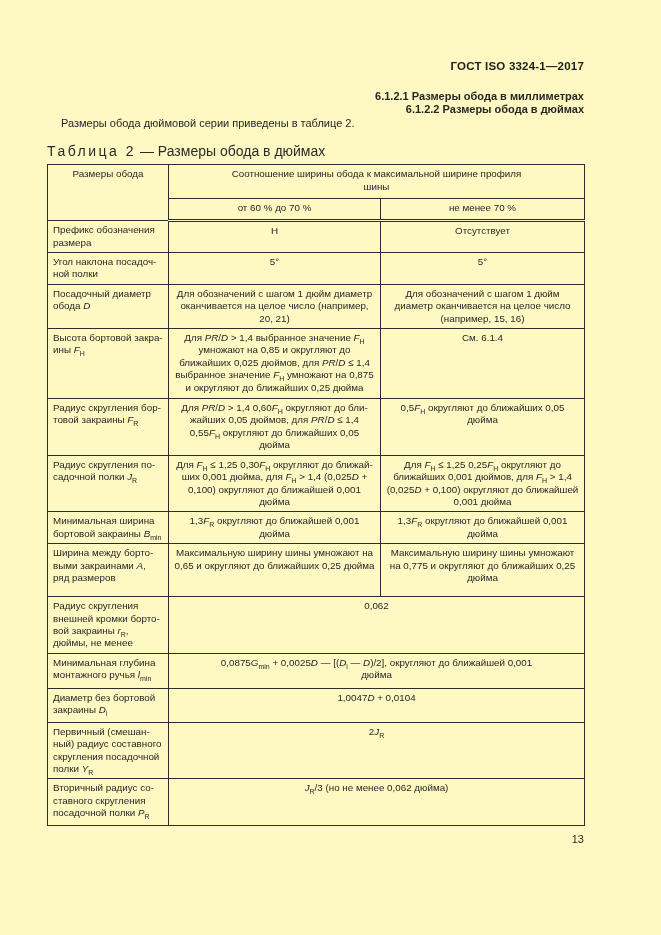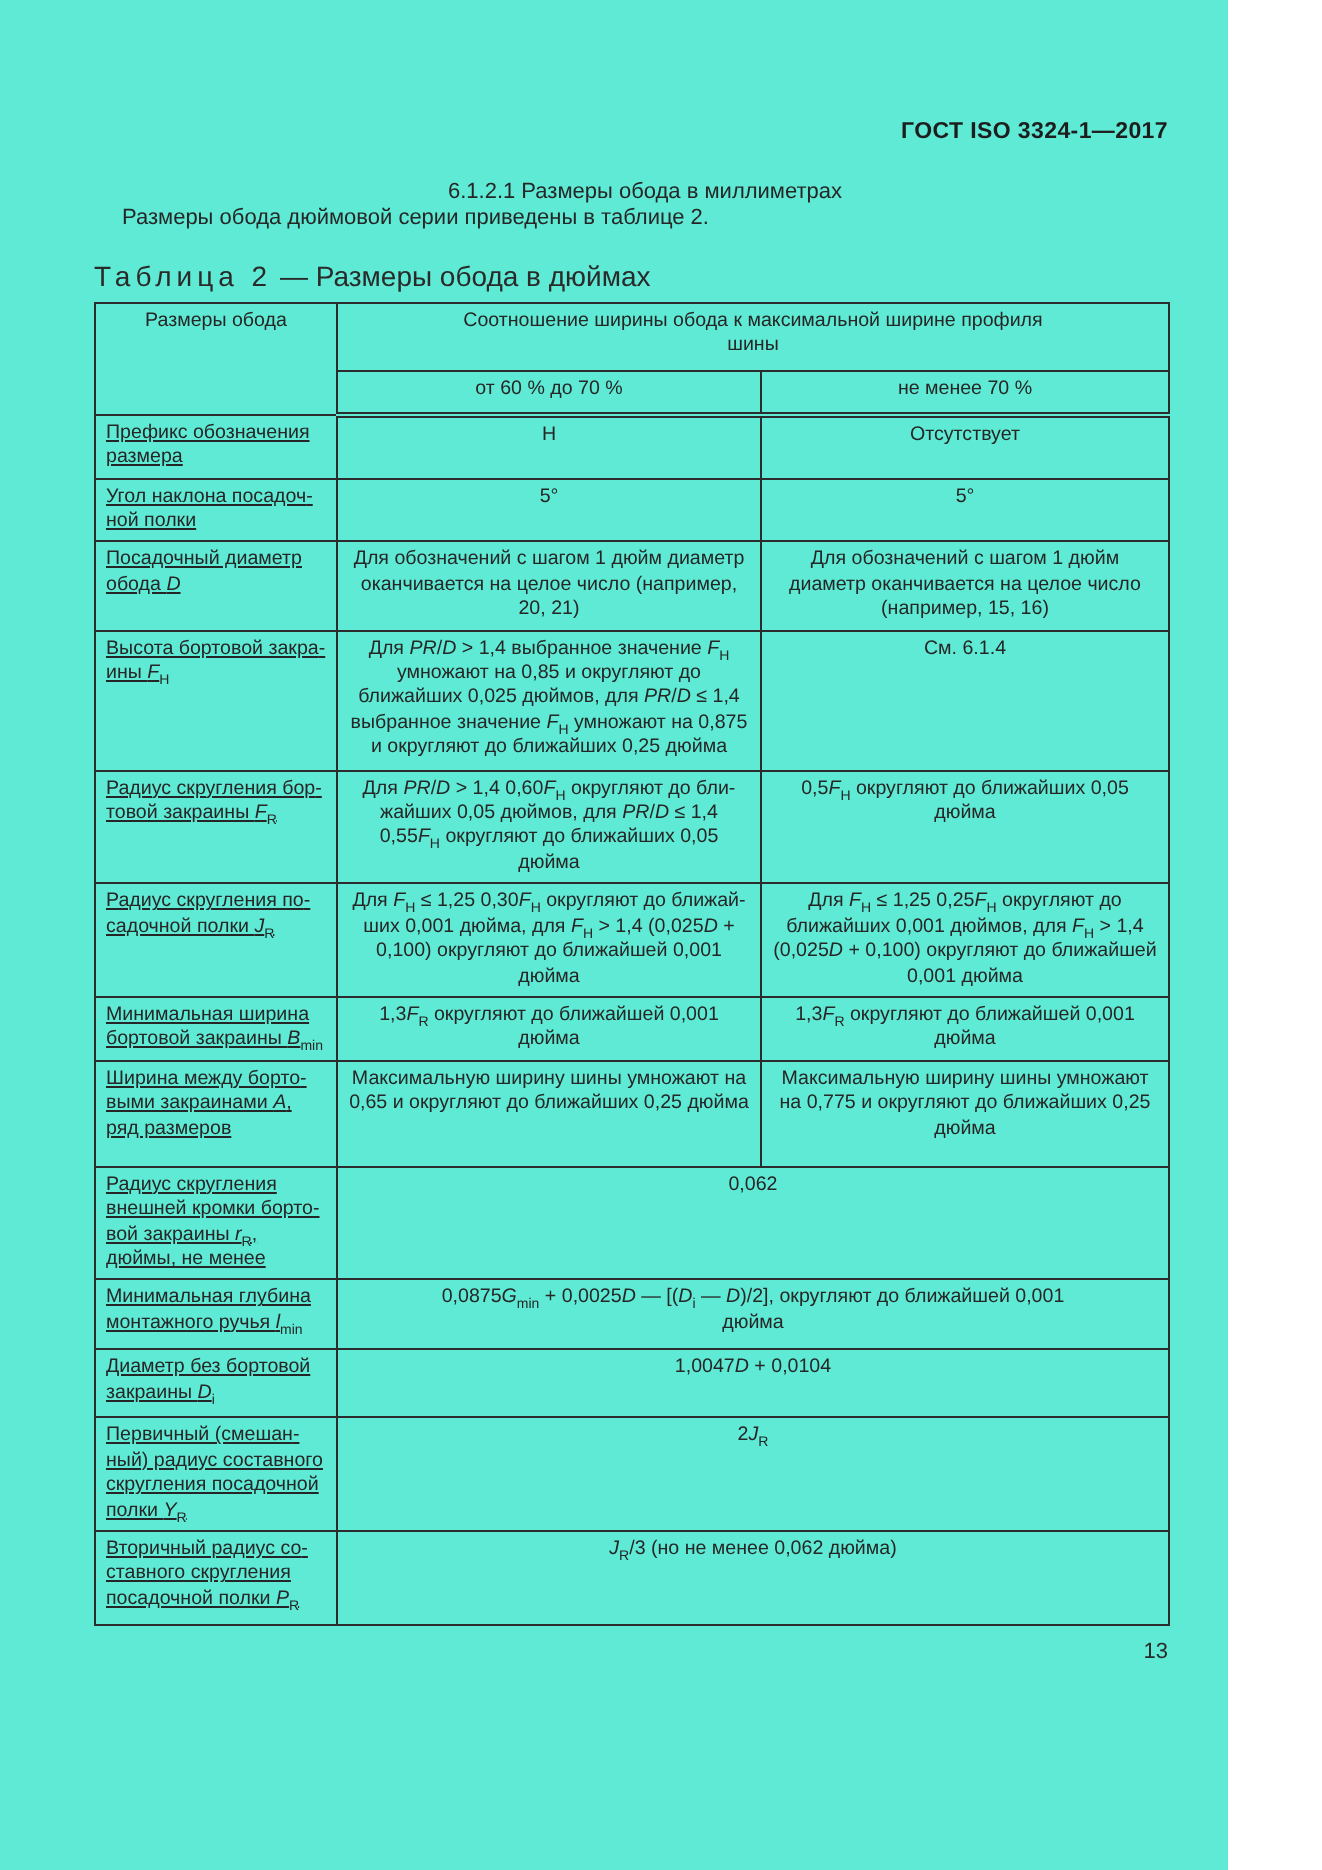--- a/index.html
+++ b/index.html
@@ -4,40 +4,40 @@
 <style>
   * { margin:0; padding:0; box-sizing:border-box; }
   html,body { background:#ffffff; }
   body {
     width:661px; height:935px;
     font-family:"Liberation Sans", sans-serif;
     color:#212121;
     position:relative;
     overflow:hidden;
   }
-  .page { position:absolute; left:0; top:0; width:614px; height:935px; background:#5eead4; }
+  .page { position:absolute; left:0; top:0; width:661px; height:935px; background:#fef9c3; }
   .content { position:absolute; left:47px; top:60px; width:537px; }
 
   .doc-header {
     text-align:right;
     font-weight:bold;
     font-size:11.5px;
     letter-spacing:.2px;
     margin-bottom:18px;
     color:#1d1d1d;
   }
 
   .para {
     font-size:11px;
     line-height:13.4px;
     text-align:justify;
     text-indent:14px;
     color:#262626;
   }
-  .para.heading { text-align:center; }
+  .para.heading { text-align:right;font-weight:bold; }
 
   .table-caption {
     margin-top:13px;
     margin-bottom:5px;
     font-size:14px;
     color:#2a2a2a;
   }
   .caption-label { letter-spacing:2.5px; }
 
   table.gost {
@@ -52,21 +52,21 @@
   table.gost td {
     border:1px solid #2c2c2c;
     padding:3px 5px 3px 5px;
     vertical-align:top;
     overflow:hidden;
   }
   td.hcell { text-align:center; vertical-align:middle; padding:2px 6px; }
   tr.hrow2 td, td.hspan-col1 { border-bottom:3.5px double #2c2c2c; }
   .hspan-inner { max-width:300px; margin:0 auto;text-align:center; }
 
-  td.label-cell { padding-left:4px; padding-right:3px;text-decoration:underline; }
+  td.label-cell { padding-left:4px; padding-right:3px; }
   td.val-center { text-align:center; vertical-align:middle; }
   td.val-top { text-align:center; vertical-align:top; }
   td.merged {
     text-align:center;
     vertical-align:bottom;
     padding-bottom:4px;
     margin-top:24px;
   }
   .merged-narrow { max-width:325px; margin:0 auto; }
 
@@ -85,20 +85,21 @@
 <body>
 
 <div class="page">
   <div class="content">
 
     <div class="doc-header">
       <span>ГОСТ ISO 3324-1—2017</span>
     </div>
 
     <p class="para heading">6.1.2.1 Размеры обода в миллиметрах</p>
+    <p class="para heading">6.1.2.2 Размеры обода в дюймах</p>
     <p class="para">Размеры обода дюймовой серии приведены в таблице 2.</p>
 
     <div class="table-caption">
       <span class="caption-label">Таблица 2</span>
       <span>—</span>
       <span>Размеры обода в дюймах</span>
     </div>
 
     <table class="gost">
       <colgroup>

